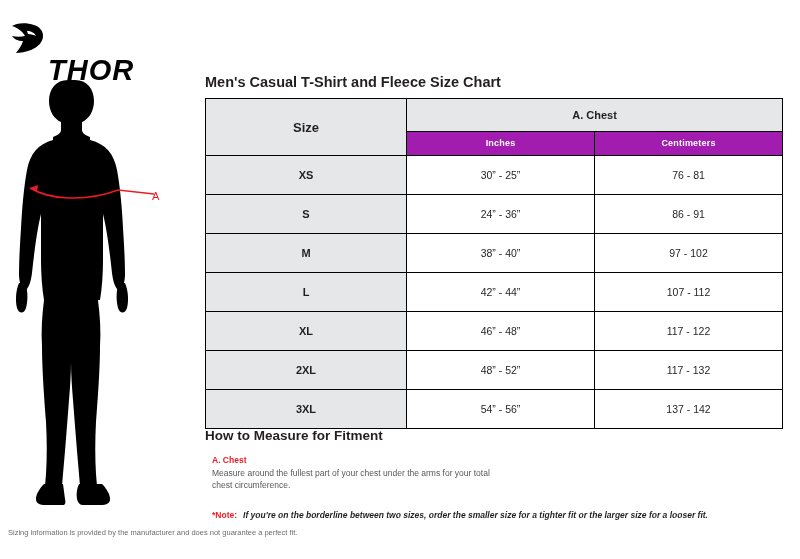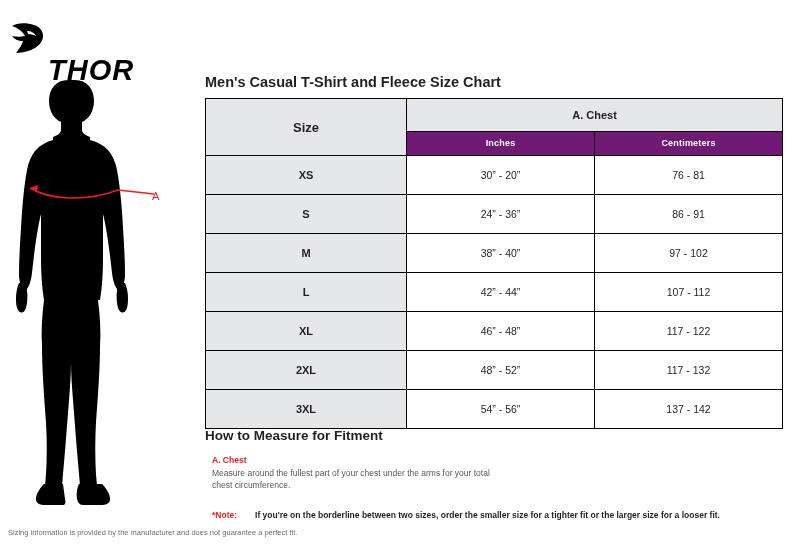--- a/index.html
+++ b/index.html
@@ -115,21 +115,21 @@
     color: #231f20;
   }
   th.group-head {
     background: #e6e7e8;
     font-size: 11px;
     font-weight: bold;
     height: 28px;
     color: #231f20;
   }
   th.unit-head {
-    background: #701a75;
+    background: #a21caf;
     color: #ffffff;
     font-size: 9px;
     font-weight: bold;
     height: 20px;
     letter-spacing: 0.2px;
   }
   td.size-cell {
     background: #e6e7e8;
     font-size: 11px;
     font-weight: bold;
@@ -176,21 +176,22 @@
     font-size: 8.5px;
     color: #231f20;
   }
   .note-star {
     color: #ed1c24;
     font-weight: bold;
   }
   .note-text {
     font-weight: bold;
     color: #231f20;
-    margin-left: 18px;
+    margin-left: 6px;
+    font-style: italic;
   }
 </style>
 </head>
 <body>
 
 <div class="left-col">
 
   <div class="brand">
     <svg width="36" height="32" viewBox="0 0 36 32">
       <path d="M2 4 C6 1, 16 0, 24 3 C30 5, 33 9, 33 14 C33 20, 28 25, 21 28 C16 30, 10 31, 6 31 C9 27, 12 23, 13 19 C8 19, 4 17, 2 14 C6 15, 11 15, 15 14 C13 10, 8 6, 2 4 Z" fill="#000000"></path>
@@ -244,21 +245,21 @@
         <th class="group-head" colspan="2">A. Chest</th>
       </tr>
       <tr>
         <th class="unit-head">Inches</th>
         <th class="unit-head">Centimeters</th>
       </tr>
     </thead>
     <tbody>
       <tr>
         <td class="size-cell">XS</td>
-        <td class="val-cell">30” - 20”</td>
+        <td class="val-cell">30” - 25”</td>
         <td class="val-cell">76 - 81</td>
       </tr>
       <tr>
         <td class="size-cell">S</td>
         <td class="val-cell">24” - 36”</td>
         <td class="val-cell">86 - 91</td>
       </tr>
       <tr>
         <td class="size-cell">M</td>
         <td class="val-cell">38” - 40”</td>

